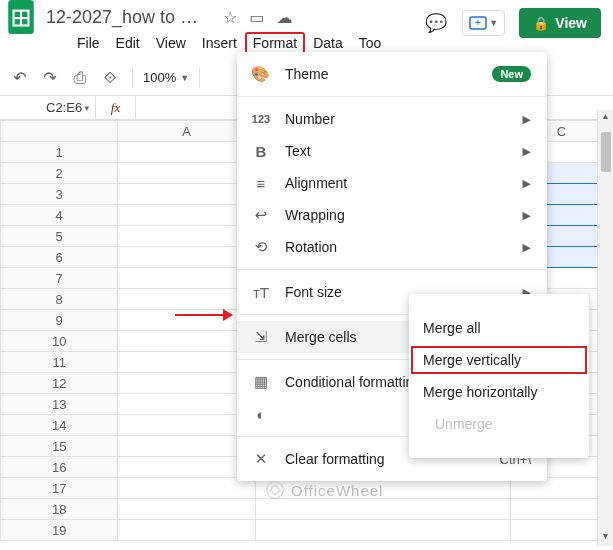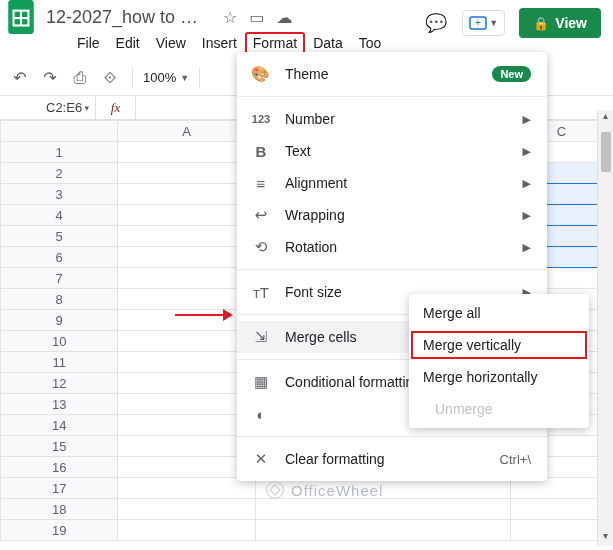--- a/index.html
+++ b/index.html
@@ -60,21 +60,21 @@
 .menu .row { display: flex; align-items: center; height: 32px; padding: 0 16px 0 14px; cursor: pointer; gap: 14px; position: relative; }
 .menu .row:hover, .menu .row.hover { background: #f1f3f4; }
 .menu .row .ic { width: 20px; display: flex; justify-content: center; color: #5f6368; font-size: 15px; }
 .menu .row .lbl { flex: 1; }
 .menu .row .arrow { color: #5f6368; font-size: 11px; }
 .menu .row .badge { background: #1a8a4c; color: #fff; font-size: 11px; padding: 2px 8px; border-radius: 10px; font-weight: 600; }
 .menu .row .shortcut { color: #5f6368; font-size: 13px; }
 .menu hr { border: none; border-top: 1px solid #e8eaed; margin: 6px 0; }
 
 
-.submenu { position: absolute; left: 409px; top: 294px; width: 180px; background: #fff; border-radius: 4px; box-shadow: 0 2px 10px rgba(0,0,0,.25); padding: 3px 0; font-size: 14px; }
+.submenu { position: absolute; left: 409px; top: 294px; width: 180px; background: #fff; border-radius: 4px; box-shadow: 0 2px 10px rgba(0,0,0,.25); padding: 18px 0; font-size: 14px; }
 .submenu .srow { height: 32px; display: flex; align-items: center; padding: 0 14px; cursor: pointer; }
 .submenu .srow.highlight { outline: 2px solid #e01b24; outline-offset: -4px; }
 .submenu .srow.disabled { color: #bdc1c6; cursor: default; margin-left: 12px; }
 
 
 .arrow-ptr { position: absolute; left: 175px; top: 307px; width: 58px; height: 16px; }
 .arrow-ptr .line { position: absolute; left: 0; top: 7px; width: 50px; height: 2px; background: #e01b24; }
 .arrow-ptr .head { position: absolute; right: 0; top: 2px; width: 0; height: 0; border-left: 10px solid #e01b24; border-top: 6px solid transparent; border-bottom: 6px solid transparent; }
 
 

